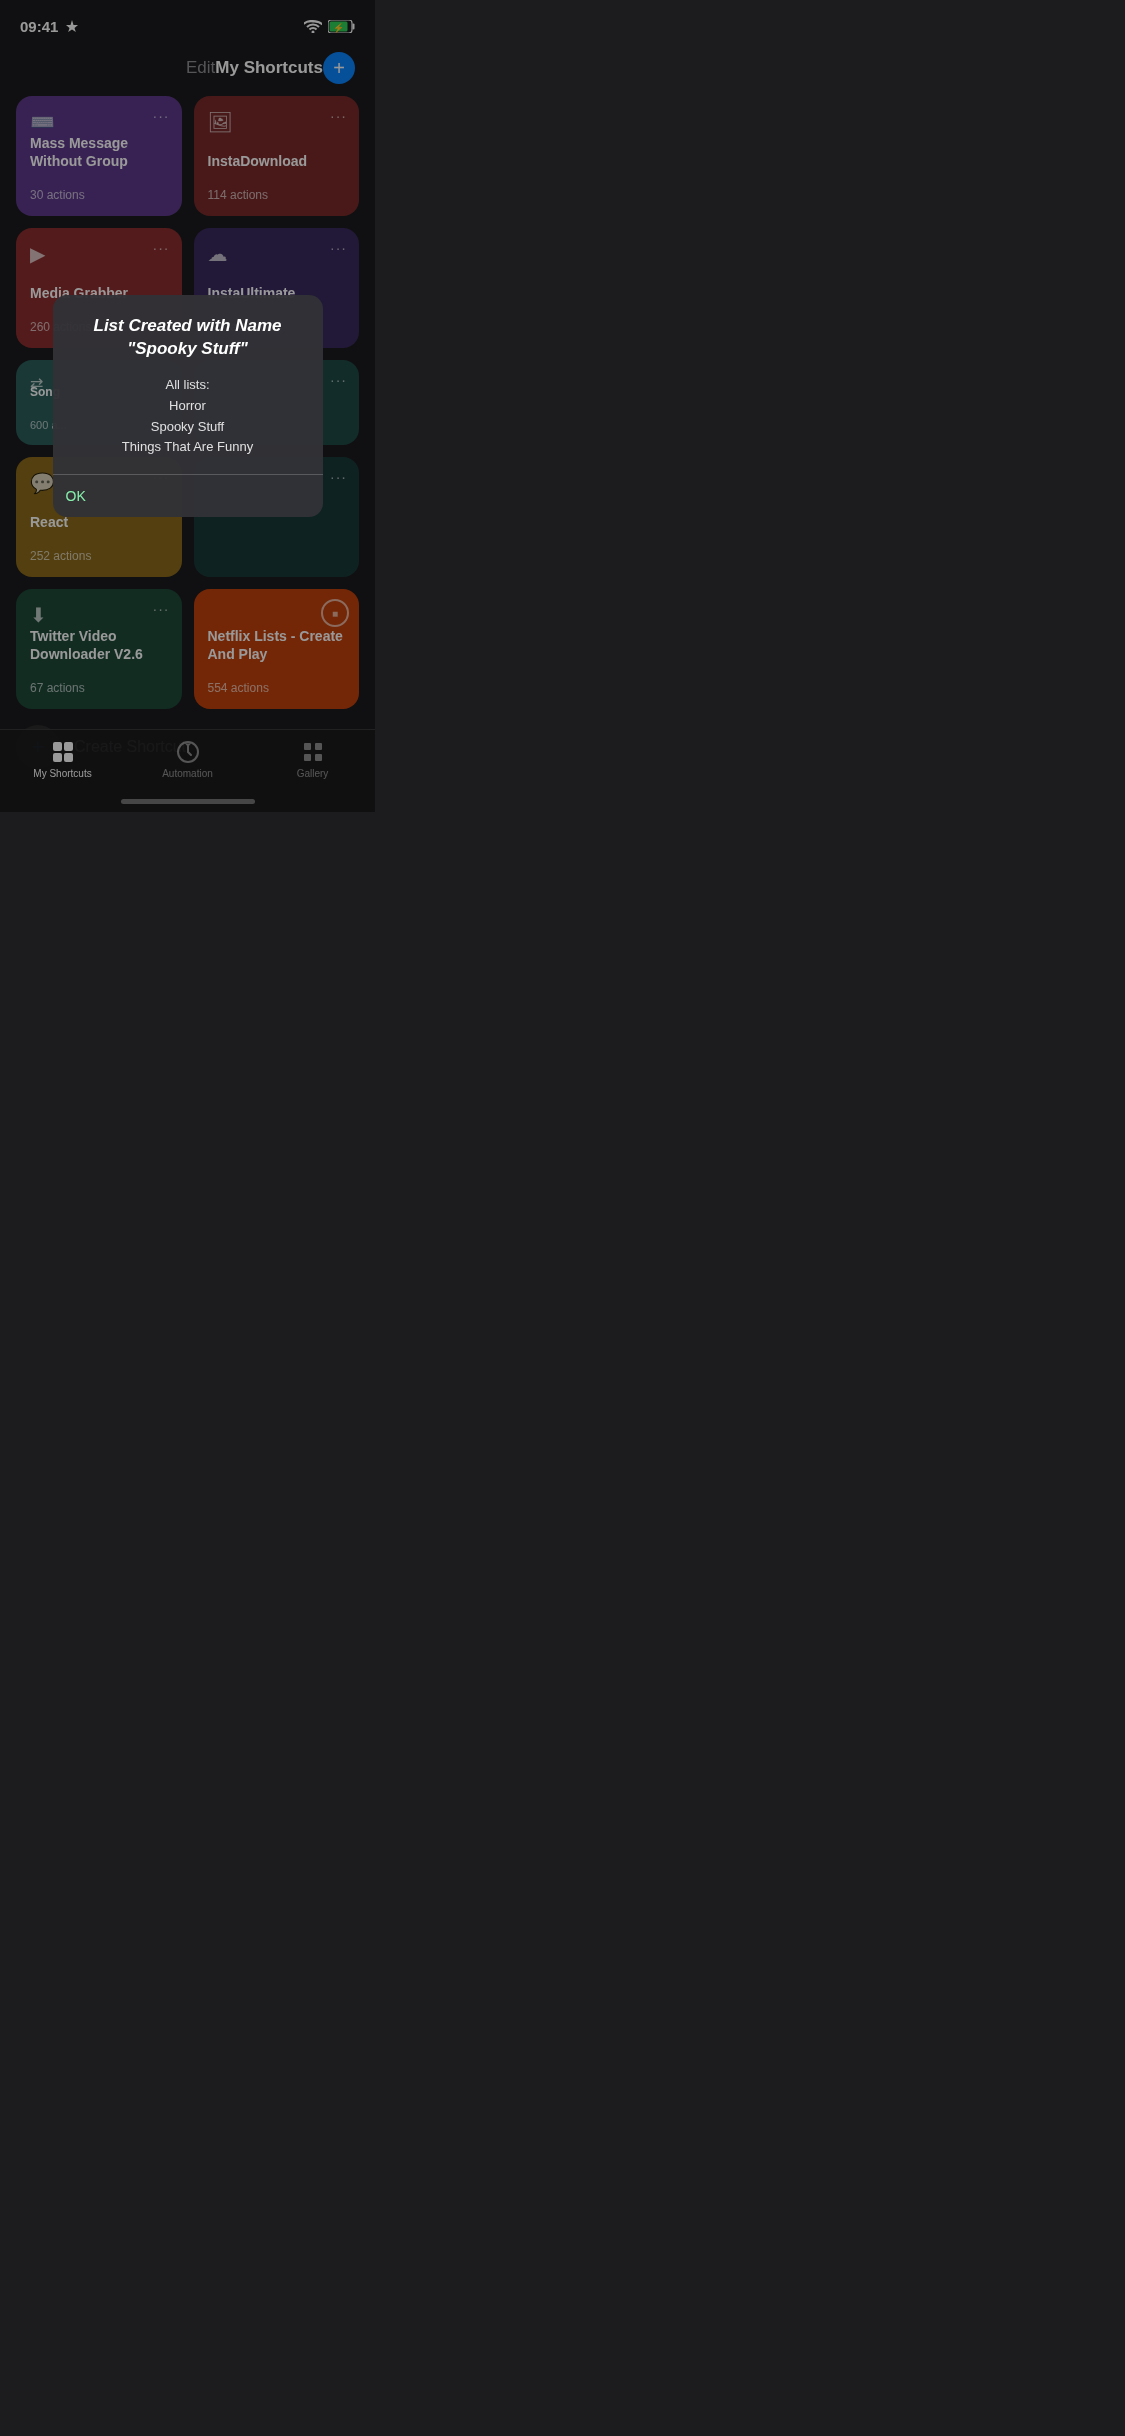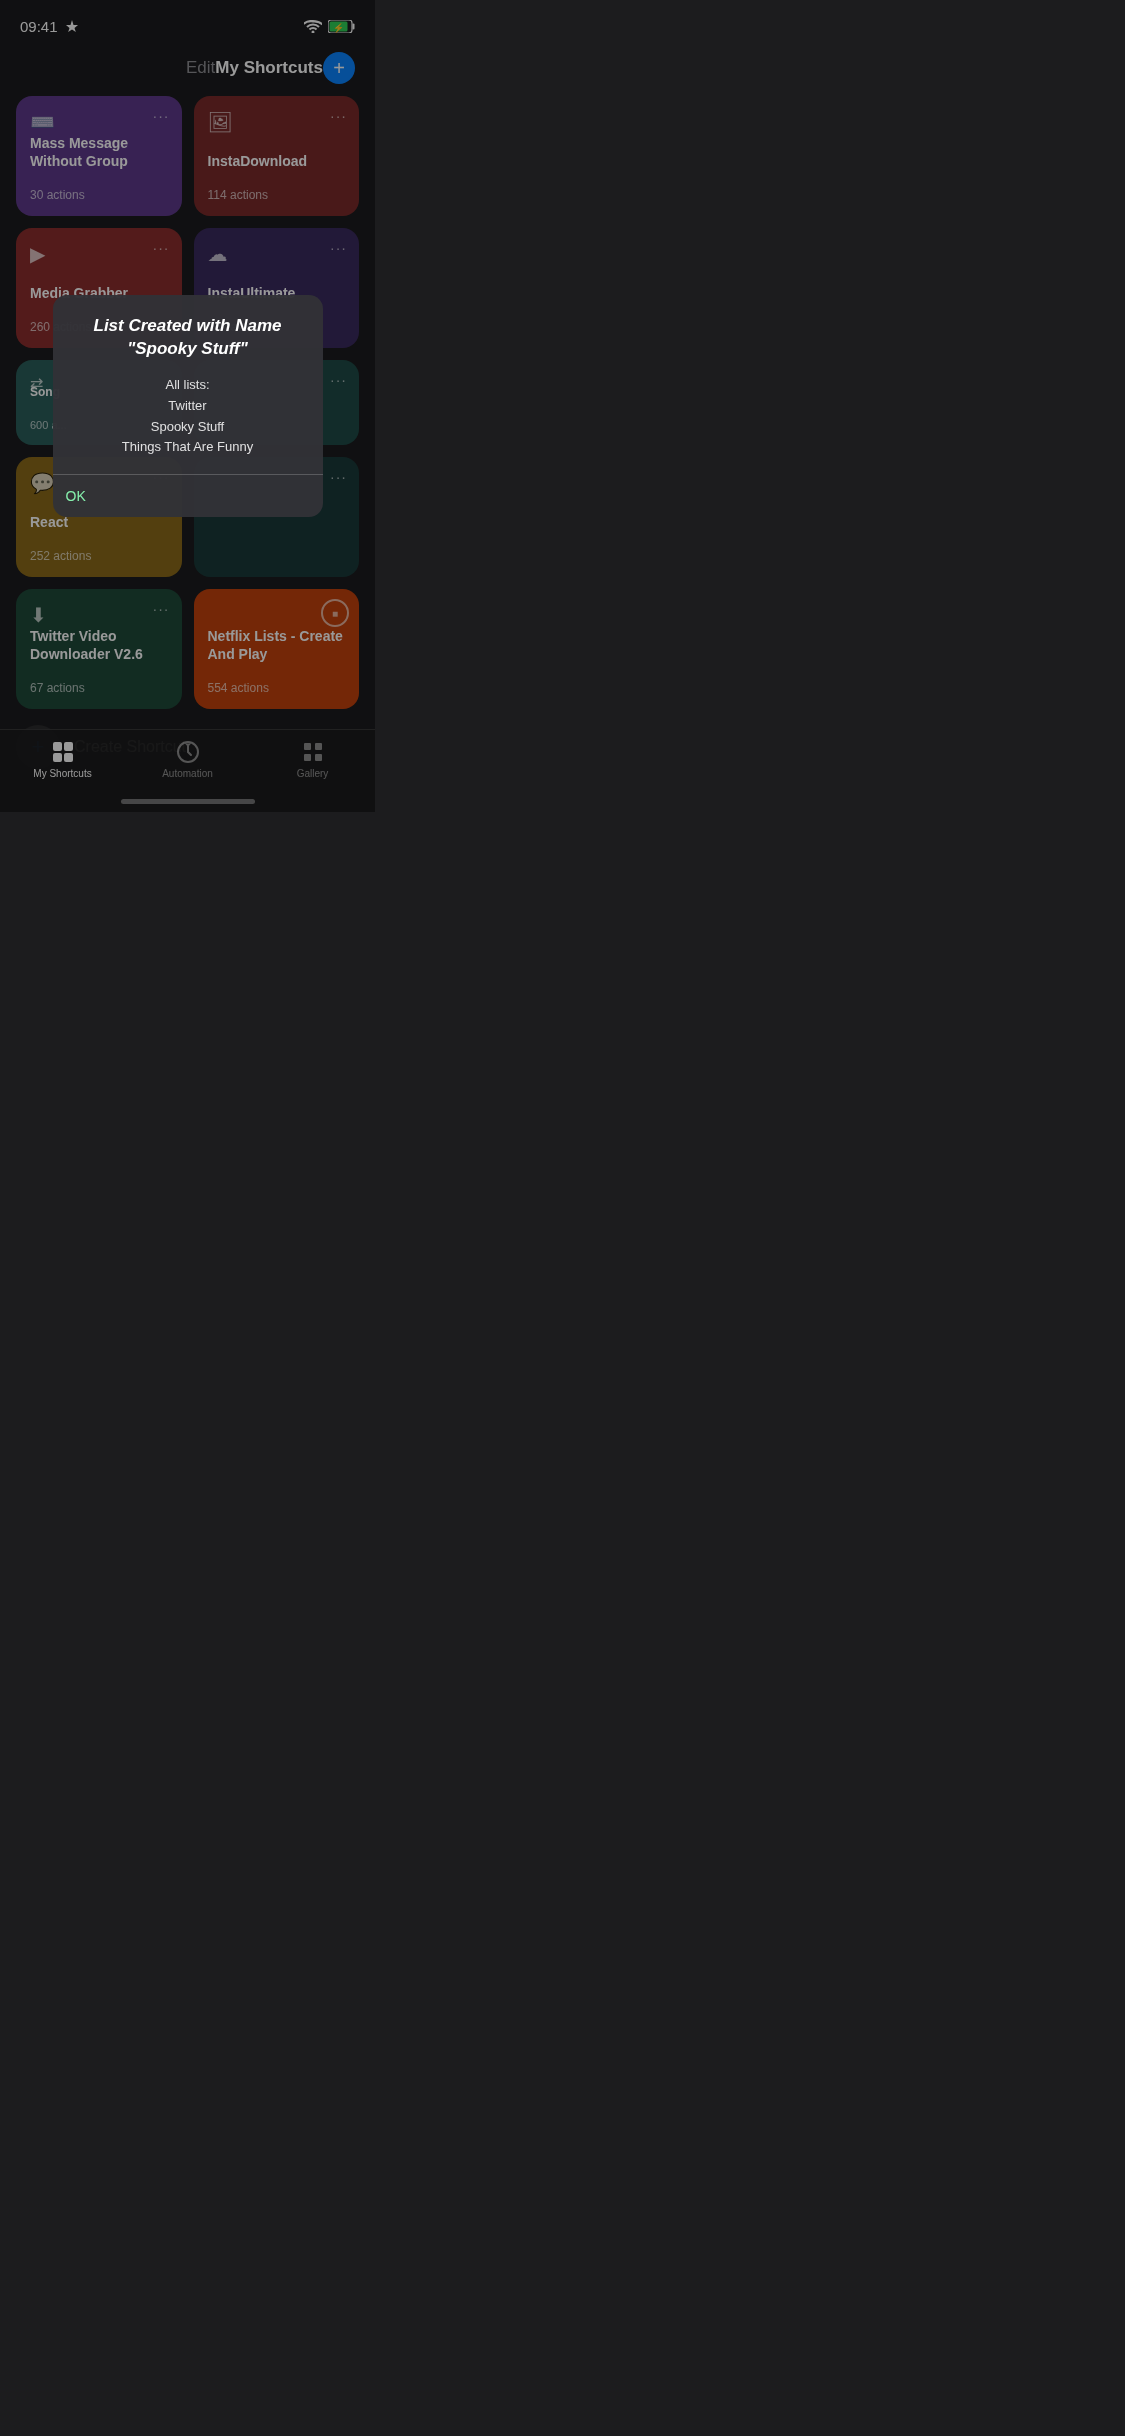--- a/index.html
+++ b/index.html
@@ -18,21 +18,21 @@
     .status-bar {
       display: flex;
       justify-content: space-between;
       align-items: center;
       padding: 14px 20px 6px;
       height: 44px;
     }
     .status-time {
       color: #fff;
       font-size: 15px;
-      font-weight: 400;
+      font-weight: 700;
       display: flex;
       align-items: center;
       gap: 8px;
     }
     .status-icons {
       display: flex;
       align-items: center;
       gap: 6px;
     }
 
@@ -400,21 +400,21 @@
 <div class="home-indicator"></div>
 
 <div class="modal-overlay">
   <div class="modal-box">
     <div class="modal-content">
       <div class="modal-title">
         List Created with Name<br>"Spooky Stuff"
       </div>
       <div class="modal-body">
         <span>All lists:</span><br>
-        <span>Twitter</span><br>
+        <span>Horror</span><br>
         <span>Spooky Stuff</span><br>
         <span>Things That Are Funny</span>
       </div>
     </div>
     <div class="modal-divider"></div>
     <button class="modal-btn">OK</button>
   </div>
 </div>
 
 </body></html>

